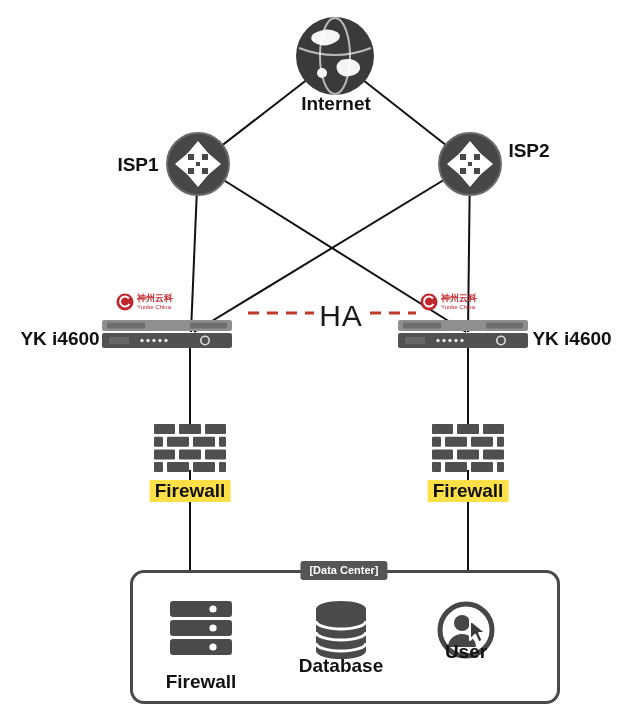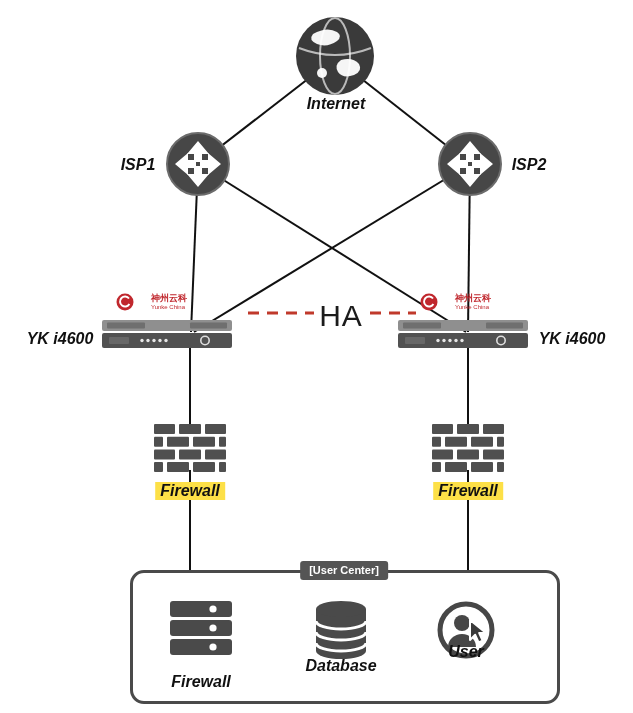--- a/index.html
+++ b/index.html
@@ -4,37 +4,37 @@
 <style>
   html,body{margin:0;padding:0;background:#fff;}
   .stage{
     position:relative;width:633px;height:713px;background:#fff;
     font-family:"Liberation Sans",sans-serif;overflow:hidden;
   }
   .links{position:absolute;left:0;top:0;z-index:1;}
   .icon{position:absolute;z-index:2;}
   .label{
     position:absolute;transform:translate(-50%,-50%);
-    font-weight:bold;font-size:16px;color:#111;white-space:nowrap;z-index:3;font-style:italic;
+    font-weight:bold;font-size:19px;color:#111;white-space:nowrap;z-index:3;
   }
   .label.masked{background:#fde047;padding:0 5px;}
   .ha-label{
     position:absolute;transform:translate(-50%,-50%);
     font-size:30px;font-weight:400;color:#1b1b1b;letter-spacing:1px;z-index:3;text-align:center;
   }
   .dc-box{
     position:absolute;left:130px;top:570px;width:424px;height:128px;
     border:3px solid #4a4a4a;border-radius:14px;background:#fff;z-index:1;
   }
   .dc-badge{
     position:absolute;left:344px;top:561px;transform:translateX(-50%);
     background:#555;color:#fff;font-size:11px;font-weight:bold;
     line-height:19px;padding:0 9px;border-radius:3px;z-index:3;white-space:nowrap;
   }
-  .logo{position:absolute;display:flex;align-items:center;gap:17px;z-index:3;}
+  .logo{position:absolute;display:flex;align-items:center;gap:3px;z-index:3;}
   .logo-text{display:flex;flex-direction:column;line-height:1.05;}
   .brand-cn{font-size:9px;font-weight:bold;color:#c0272d;white-space:nowrap;}
   .brand-en{font-size:6px;color:#c0272d;white-space:nowrap;}
 </style>
 </head>
 <body>
 
 <div class="stage">
 
   <svg class="links" width="633" height="713" viewBox="0 0 633 713">
@@ -155,21 +155,21 @@
         <rect x="25" y="25.4" width="22" height="10" rx="1"></rect>
         <rect x="51" y="25.4" width="21" height="10" rx="1"></rect>
       <rect x="0" y="38" width="9" height="10" rx="1"></rect>
         <rect x="13" y="38" width="22" height="10" rx="1"></rect>
         <rect x="39" y="38" width="22" height="10" rx="1"></rect>
         <rect x="65" y="38" width="7" height="10" rx="1"></rect>
     </g>
   </svg>
 
   <div class="dc-box"></div>
-  <div class="dc-badge">[User Center]</div>
+  <div class="dc-badge">[Data Center]</div>
 
   <svg class="icon" style="left:170px;top:601px" width="62" height="54" viewBox="0 0 62 54">
     <rect x="0" y="0" width="62" height="16" rx="3" fill="#4a4a4a"></rect>
       <circle cx="43" cy="8" r="3.6" fill="#fff"></circle>
     <rect x="0" y="19" width="62" height="16" rx="3" fill="#4a4a4a"></rect>
       <circle cx="43" cy="27" r="3.6" fill="#fff"></circle>
     <rect x="0" y="38" width="62" height="16" rx="3" fill="#4a4a4a"></rect>
       <circle cx="43" cy="46" r="3.6" fill="#fff"></circle>
   </svg>
 
@@ -186,21 +186,21 @@
     <circle cx="30" cy="30" r="26" fill="#fff" stroke="#474747" stroke-width="5"></circle>
     <circle cx="26" cy="23" r="8" fill="#474747"></circle>
     <path d="M12,47 a14,13 0 0 1 28,0 Z" fill="#474747"></path>
     <g transform="translate(34,20)">
       <path d="M0,0 L0,20 L5.2,14.8 L8.6,22.5 L12.6,20.6 L9.2,13 L16,13 Z" fill="#3a3a3a" stroke="#fff" stroke-width="2" stroke-linejoin="round"></path>
     </g>
   </svg>
 
   <div class="label" style="left:336px;top:104px">Internet</div>
   <div class="label" style="left:138px;top:165px">ISP1</div>
-  <div class="label" style="left:529px;top:165px">ISP2</div>
+  <div class="label" style="left:529px;top:151px">ISP2</div>
   <div class="label" style="left:60px;top:339px">YK i4600</div>
   <div class="label" style="left:572px;top:339px">YK i4600</div>
   <div class="ha-label" style="left:341px;top:316px">HA</div>
   <div class="label masked" style="left:190px;top:491px">Firewall</div>
   <div class="label masked" style="left:468px;top:491px">Firewall</div>
   <div class="label" style="left:201px;top:682px">Firewall</div>
   <div class="label" style="left:341px;top:666px">Database</div>
   <div class="label" style="left:466px;top:652px">User</div>
 
 </div>

